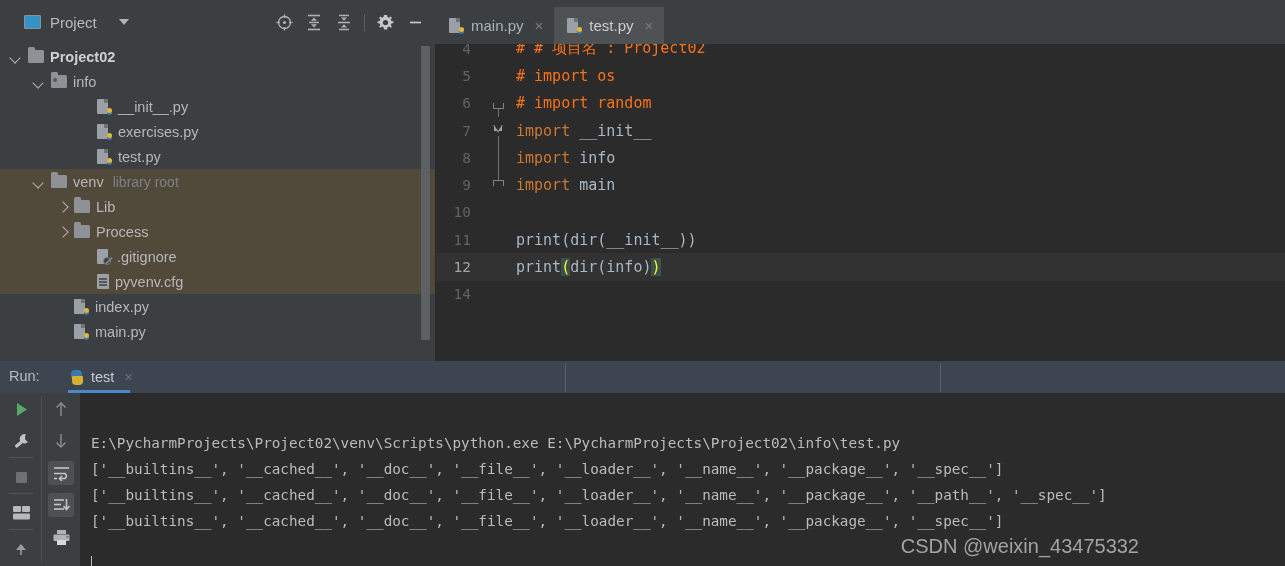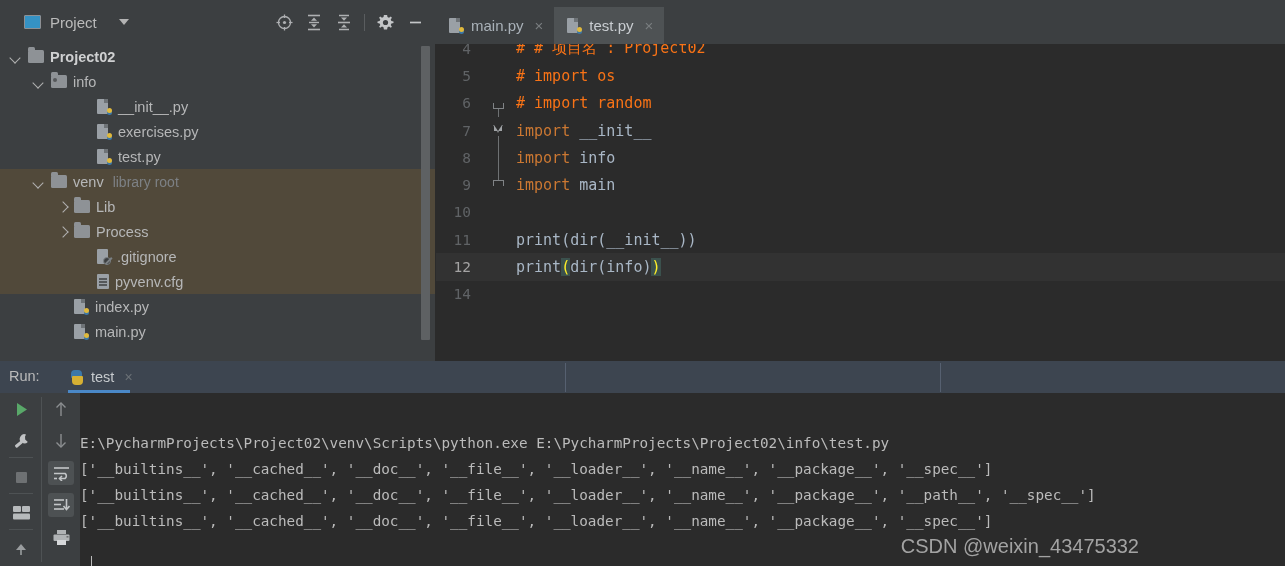--- a/index.html
+++ b/index.html
@@ -190,21 +190,21 @@
   .sbtn2 { position: absolute; left: 0; width: 38px; height: 32px; display: flex; align-items: center; justify-content: center; }
   .sdiv { position: absolute; left: 9px; width: 24px; height: 1px; background: #4e5254; }
   .sdivv { position: absolute; left: 41px; top: 4px; width: 1px; height: 165px; background: #4e5254; }
   .togg { width: 26px; height: 24px; background: #4d5153; border-radius: 3px; display: flex; align-items: center; justify-content: center; }
 
   .console {
     position: absolute; left: 80px; top: 0; width: 1205px; height: 173px;
     font-family: "DejaVu Sans Mono", monospace; font-size: 14.3px;
     color: #bbbbbb; padding-top: 5px; overflow: hidden; white-space: pre;
   }
-  .cl { height: 26px; line-height: 26px; }
+  .cl { height: 26px; line-height: 26px; padding-left: 11px; }
   .watermark {
     position: absolute; right: 12px; bottom: 8px;
     color: #a3a3a3; font-size: 20px; font-family: "Liberation Sans", sans-serif;
   }
   .caret-line { position: absolute; left: 91px; bottom: 0px; width: 1px; height: 10px; background: #bbbbbb; }
 </style>
 </head>
 <body>
 
 <div class="app">

